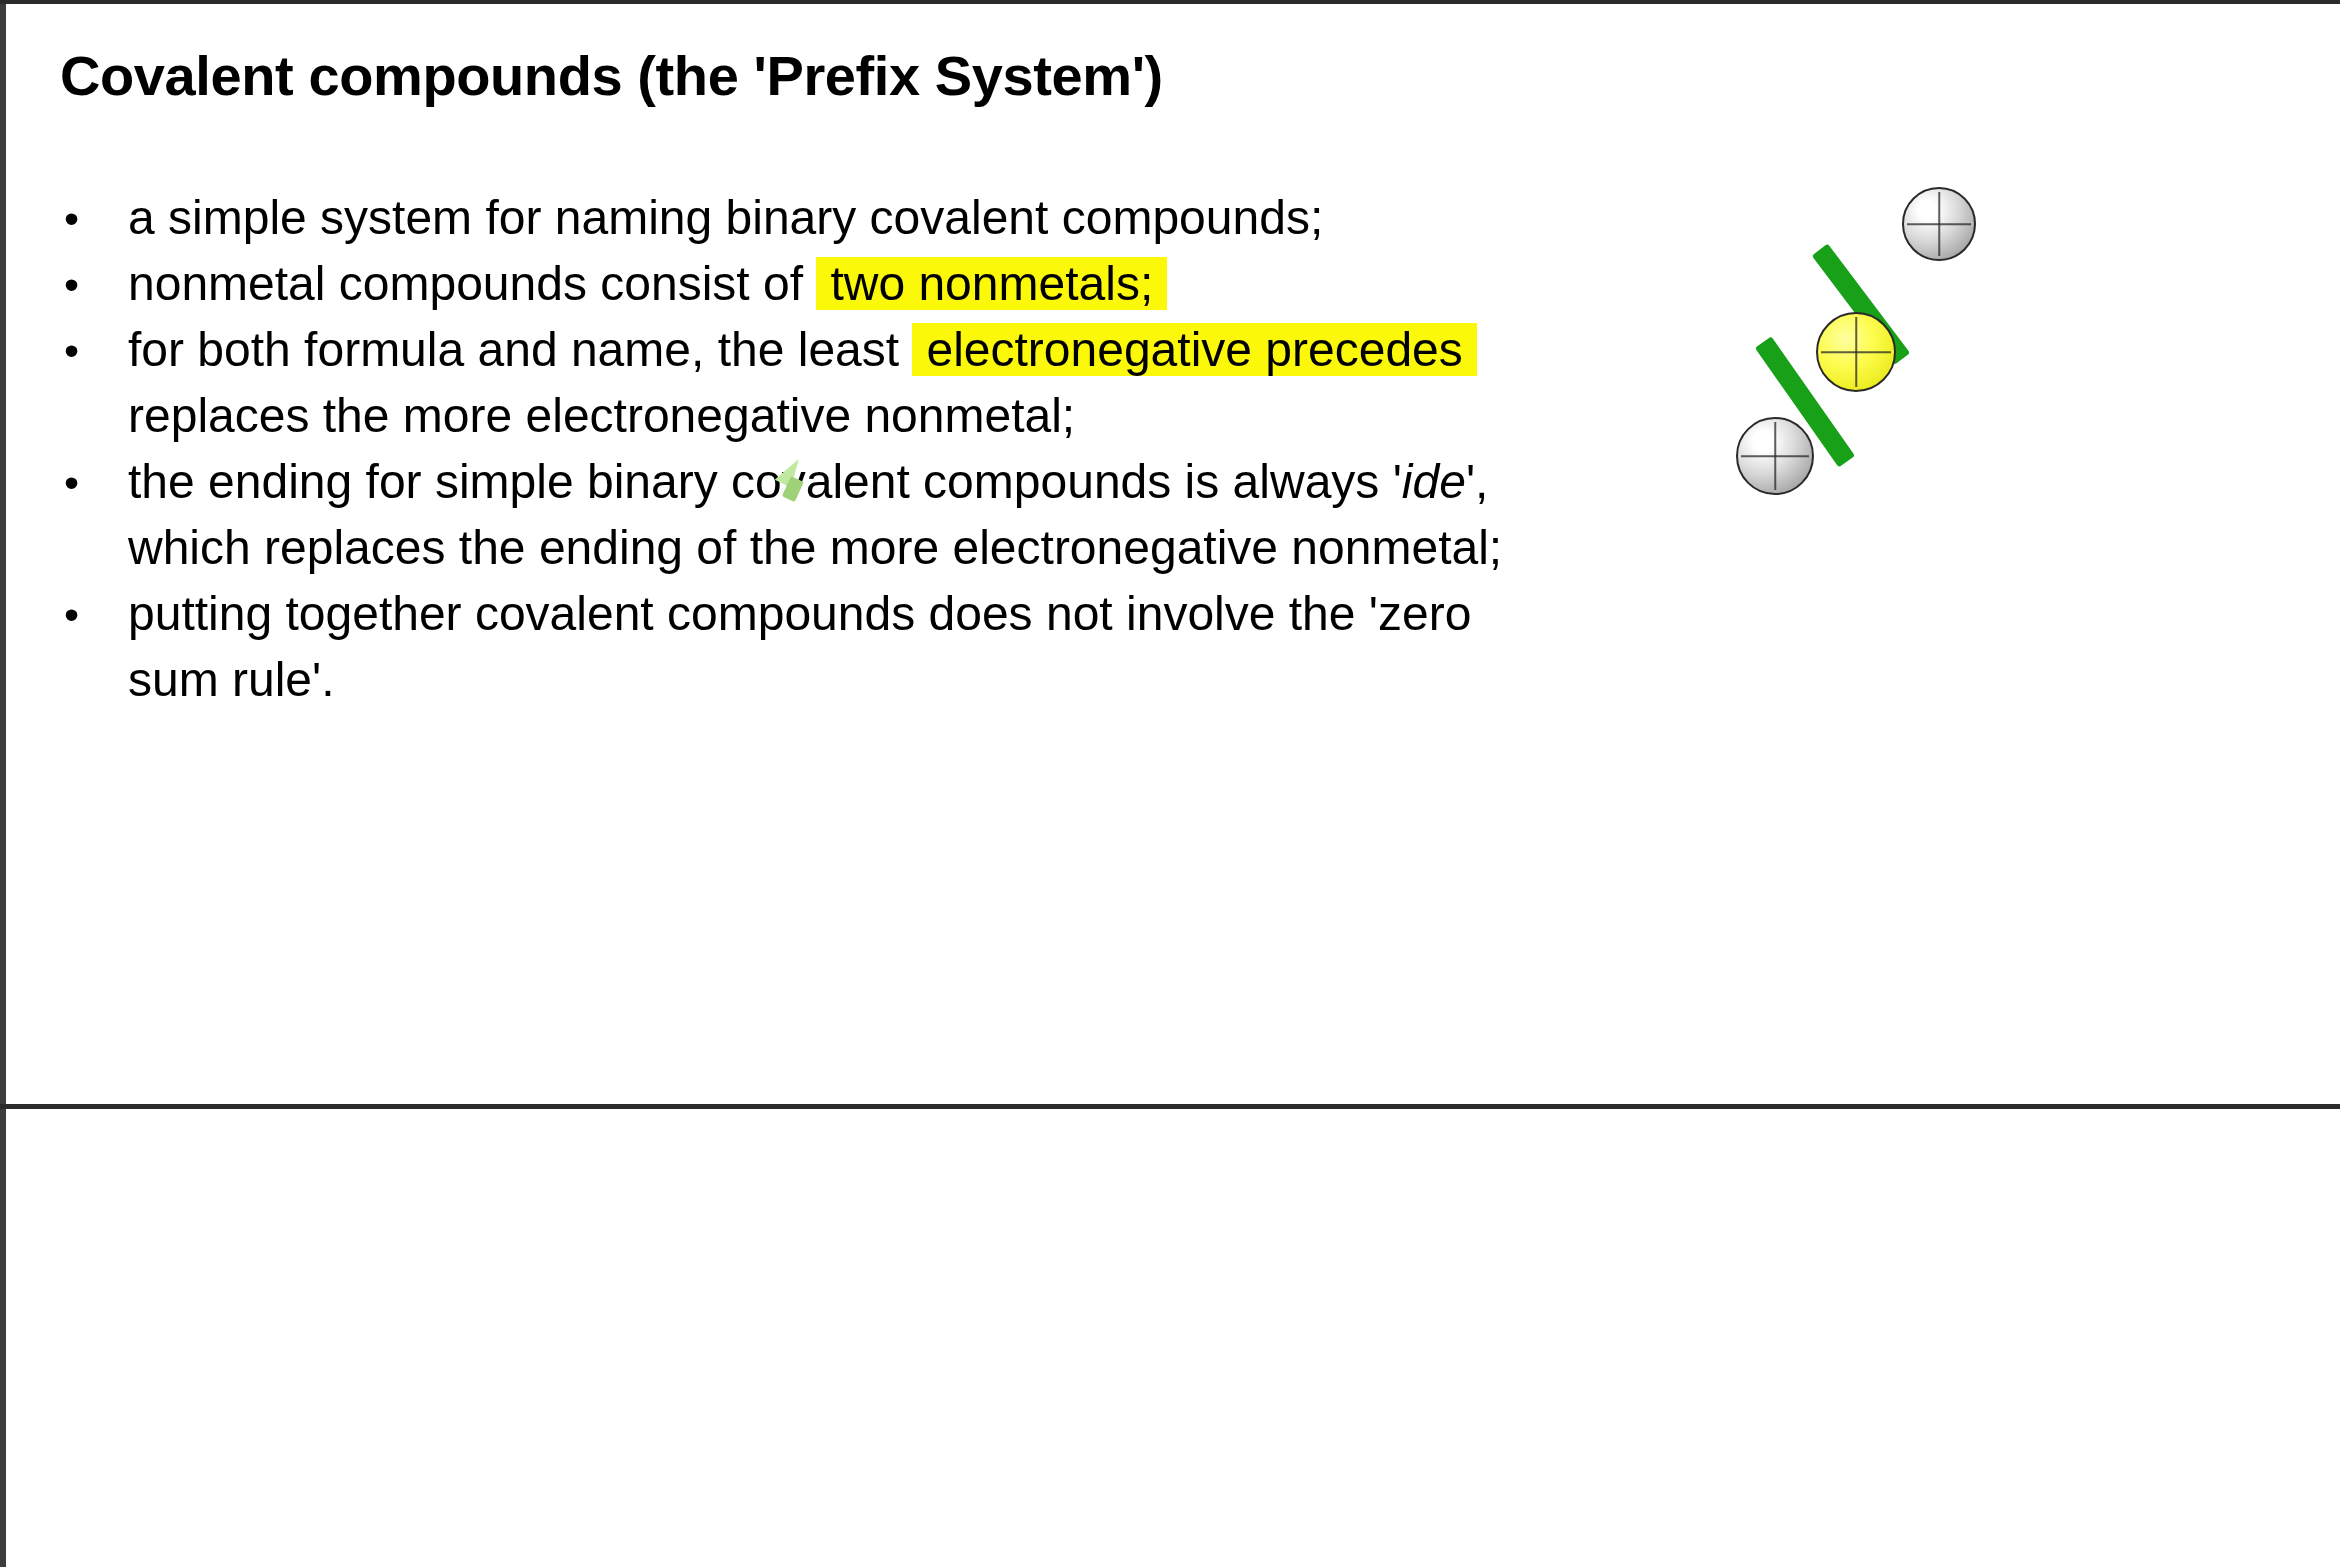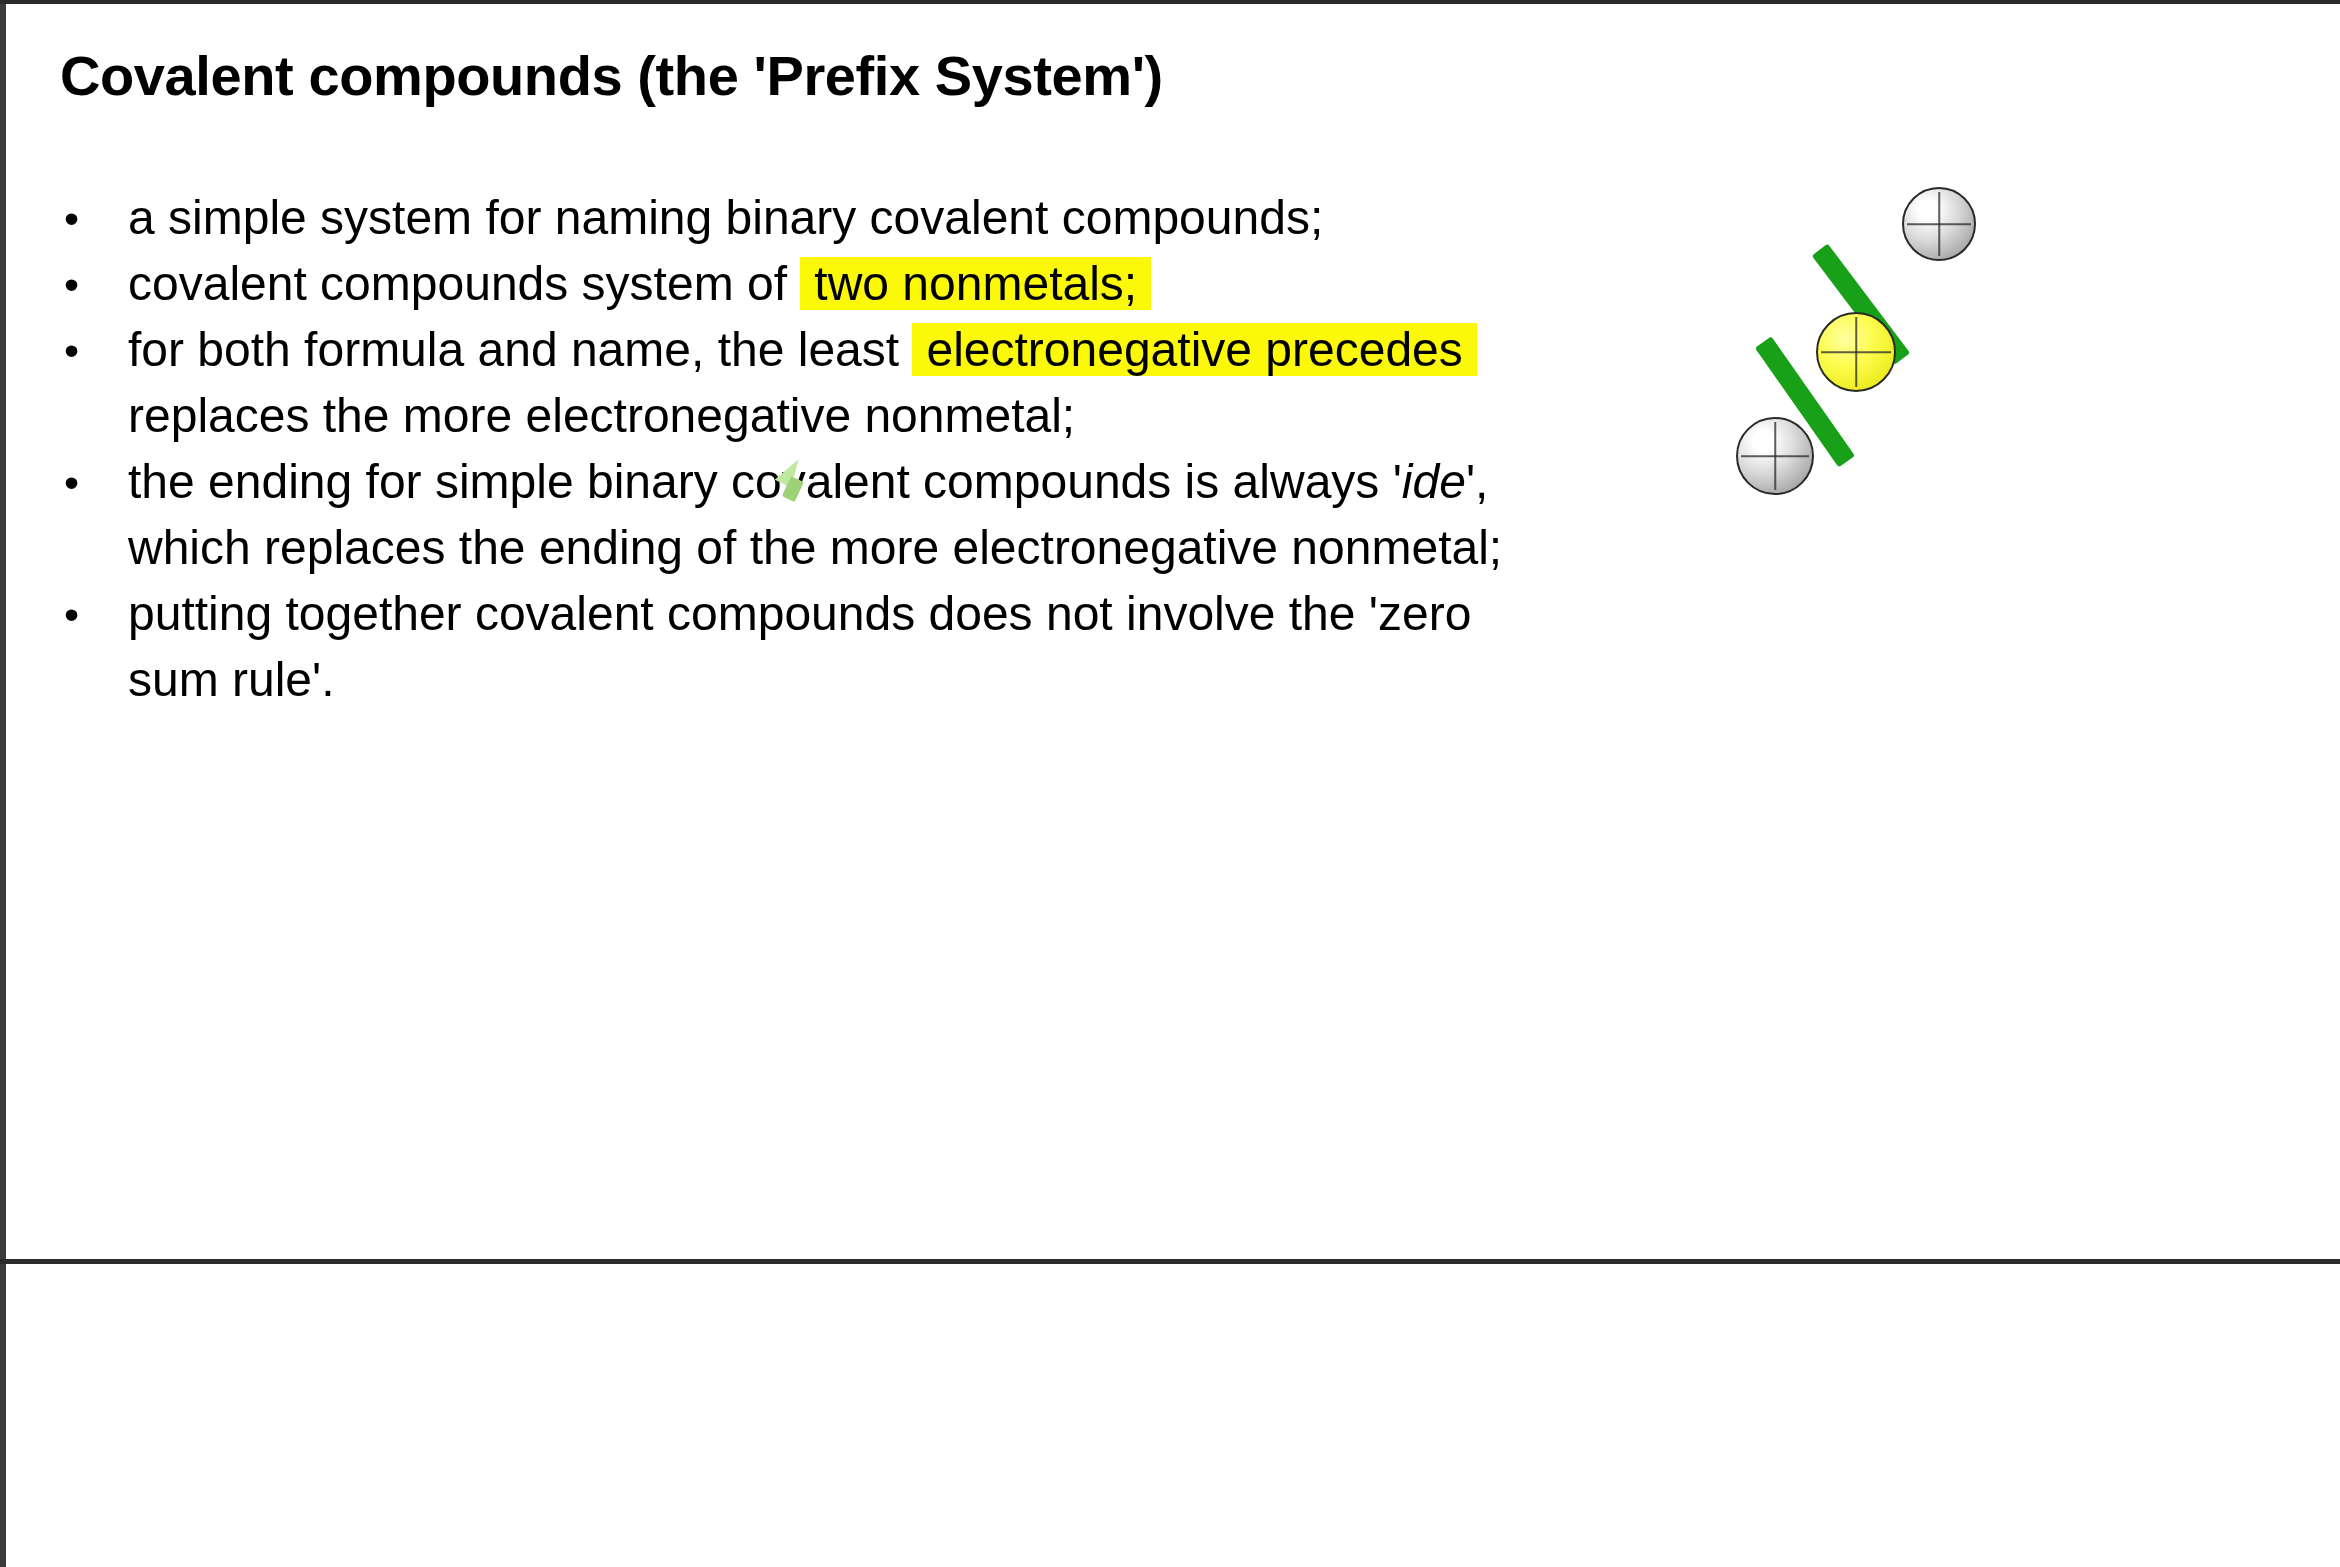--- a/index.html
+++ b/index.html
@@ -14,21 +14,21 @@
     overflow: hidden;
     font-family: "Liberation Sans", sans-serif;
     color: #000000;
   }
 
   #slide {
     position: absolute;
     left: 0;
     top: 0;
     width: 2341px;
-    height: 1264px;
+    height: 1109px;
     background: #ffffff;
   }
 
   
   .frame-edge-left {
     position: absolute;
     left: 0;
     top: 0;
     width: 5.9px;
     height: 1567px;
@@ -226,21 +226,21 @@
 
   <div id="bullet-list">
 
     <div class="bullet-item">
       <span class="bullet-dot">•</span>
       <span><span>a simple system for naming binary covalent compounds;</span></span>
     </div>
 
     <div class="bullet-item">
       <span class="bullet-dot">•</span>
-      <span><span>covalent compounds system of </span><span class="hl">two nonmetals;</span></span>
+      <span><span>nonmetal compounds consist of </span><span class="hl">two nonmetals;</span></span>
     </div>
 
     <div class="bullet-item">
       <span class="bullet-dot">•</span>
       <span><span>for both formula and name, the least </span><span class="hl">electronegative precedes</span><span> replaces the more electronegative nonmetal;</span></span>
     </div>
 
     <div class="bullet-item">
       <span class="bullet-dot">•</span>
       <span><span>the ending for simple binary covalent compounds is always '</span><em class="ital">ide</em><span>', which replaces the ending of the more electronegative nonmetal;</span></span>

